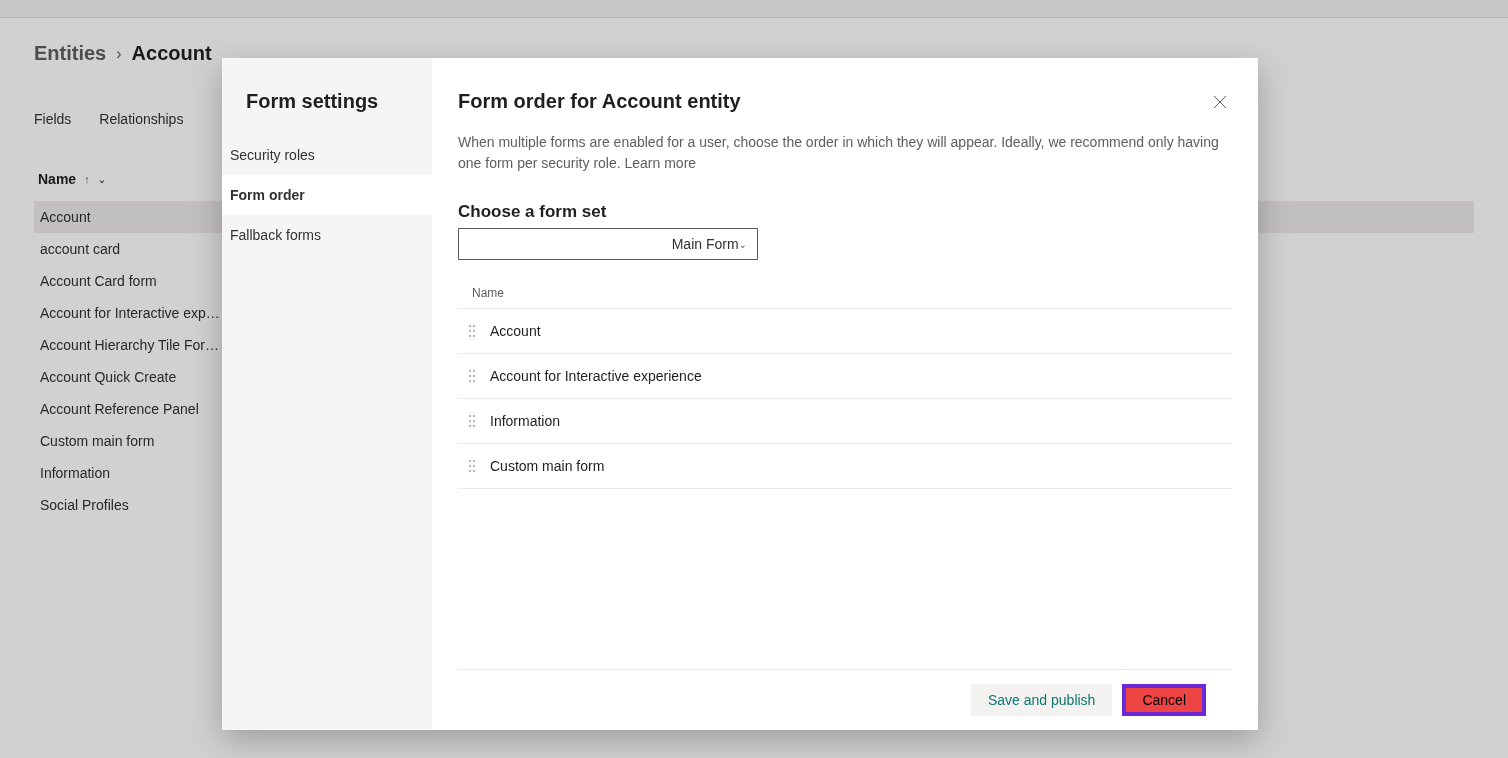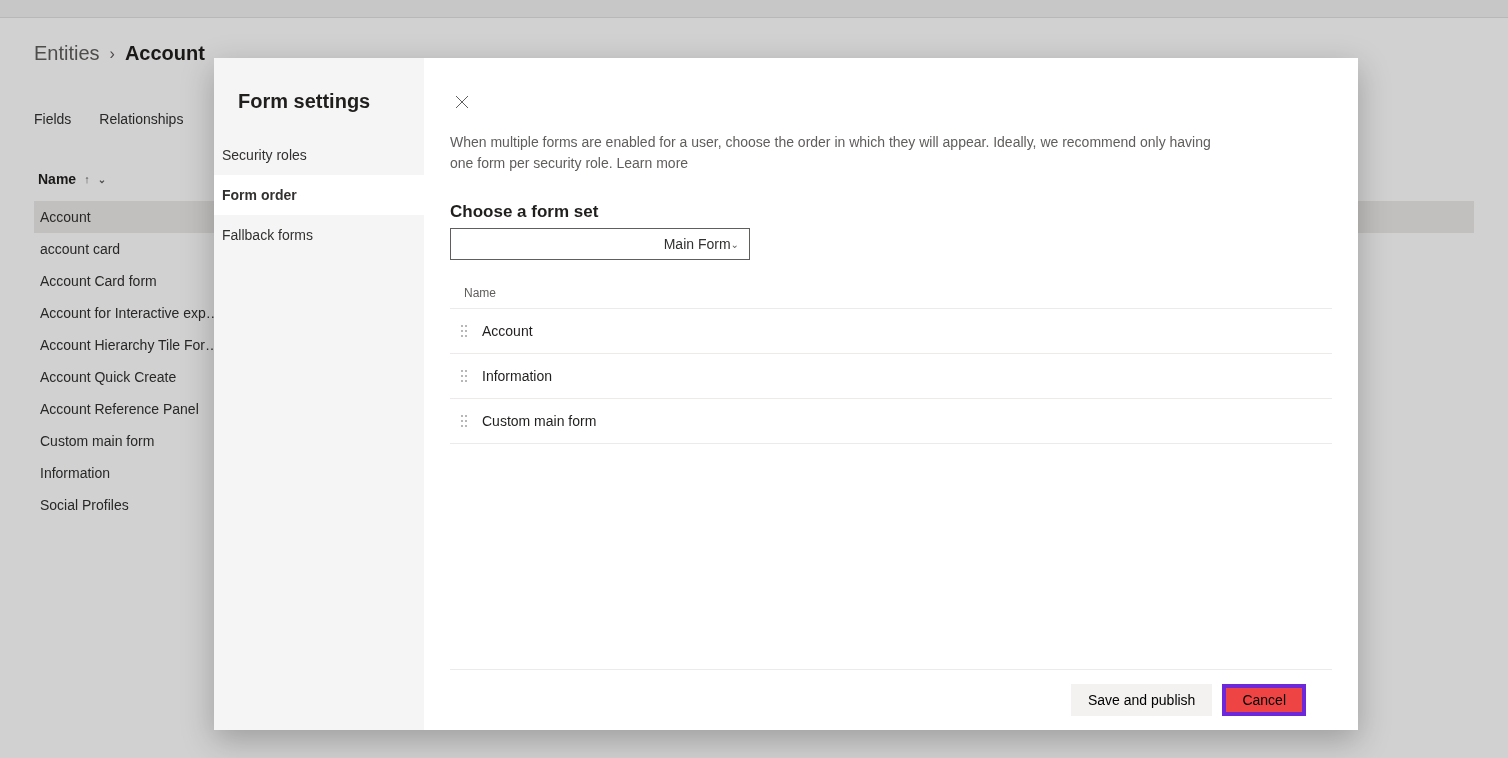--- a/index.html
+++ b/index.html
@@ -34,21 +34,21 @@
     }
     .breadcrumb {
       display: flex;
       align-items: center;
       gap: 10px;
       font-size: 20px;
       margin-bottom: 18px;
     }
     .breadcrumb .root {
       color: #605e5c;
-      font-weight: 400;
+      font-weight: 700;
     }
     .breadcrumb .chev {
       color: #605e5c;
       font-size: 16px;
     }
     .breadcrumb .current {
       font-weight: 600;
       color: #201f1e;
     }
     .tabs {
@@ -97,22 +97,22 @@
     .overlay {
       position: absolute;
       inset: 0;
       background: rgba(0,0,0,0.18);
     }
 
     
     .dialog {
       position: absolute;
       top: 58px;
-      left: 214px;
-      width: 1144px;
+      left: 222px;
+      width: 1036px;
       height: 672px;
       background: #fff;
       box-shadow: 0 10px 30px rgba(0,0,0,0.25);
       display: flex;
     }
     .side-panel {
       width: 210px;
       background: #f5f5f5;
       padding-top: 32px;
     }
@@ -234,21 +234,21 @@
       padding: 0 16px;
       font-size: 14px;
       border: 4px solid #6d28d9;
       background: #ef4444;
       cursor: pointer;
       font-family: inherit;
     }
     .btn.primary-disabled {
       background: #f3f2f1;
       border: 1px solid #f3f2f1;
-      color: #000000;
+      color: #0f766e;
       cursor: not-allowed;
       text-align: center;
     }
   </style>
 </head>
 <body>
 
 <div class="bg">
   <div class="bg-topstrip"></div>
   <div class="bg-content">
@@ -288,20 +288,21 @@
     <div class="side-title">Form settings</div>
     <div class="side-items">
       <div class="side-item">Security roles</div>
       <div class="side-item selected">Form order</div>
       <div class="side-item">Fallback forms</div>
     </div>
   </div>
   <div class="main-panel">
     <div class="main-body">
       <div class="dlg-title-row">
+        <div class="dlg-title">Form order for Account entity</div>
         <div class="close-btn">
           <svg width="14" height="14" viewBox="0 0 14 14">
             <path d="M1 1 L13 13 M13 1 L1 13" stroke="#605e5c" stroke-width="1" fill="none"></path>
           </svg>
         </div>
       </div>
       <div class="desc">
         <span>When multiple forms are enabled for a user, choose the order in which they will appear. Ideally, we recommend only having one form per security role. </span><a href="#" class="learn-more">Learn more</a><br>
       </div>
       <div class="form-set-label">Choose a form set</div>
@@ -332,20 +333,35 @@
               <g fill="#a19f9d">
                 <circle cx="2" cy="2" r="1"></circle>
                 <circle cx="6" cy="2" r="1"></circle>
                 <circle cx="2" cy="7" r="1"></circle>
                 <circle cx="6" cy="7" r="1"></circle>
                 <circle cx="2" cy="12" r="1"></circle>
                 <circle cx="6" cy="12" r="1"></circle>
               </g>
             </svg>
         </span>
+        <span>Account for Interactive experience</span>
+      </div>
+      <div class="form-item">
+        <span class="drag-handle">
+          <svg width="8" height="14" viewBox="0 0 8 14">
+              <g fill="#a19f9d">
+                <circle cx="2" cy="2" r="1"></circle>
+                <circle cx="6" cy="2" r="1"></circle>
+                <circle cx="2" cy="7" r="1"></circle>
+                <circle cx="6" cy="7" r="1"></circle>
+                <circle cx="2" cy="12" r="1"></circle>
+                <circle cx="6" cy="12" r="1"></circle>
+              </g>
+            </svg>
+        </span>
         <span>Information</span>
       </div>
       <div class="form-item">
         <span class="drag-handle">
           <svg width="8" height="14" viewBox="0 0 8 14">
               <g fill="#a19f9d">
                 <circle cx="2" cy="2" r="1"></circle>
                 <circle cx="6" cy="2" r="1"></circle>
                 <circle cx="2" cy="7" r="1"></circle>
                 <circle cx="6" cy="7" r="1"></circle>

